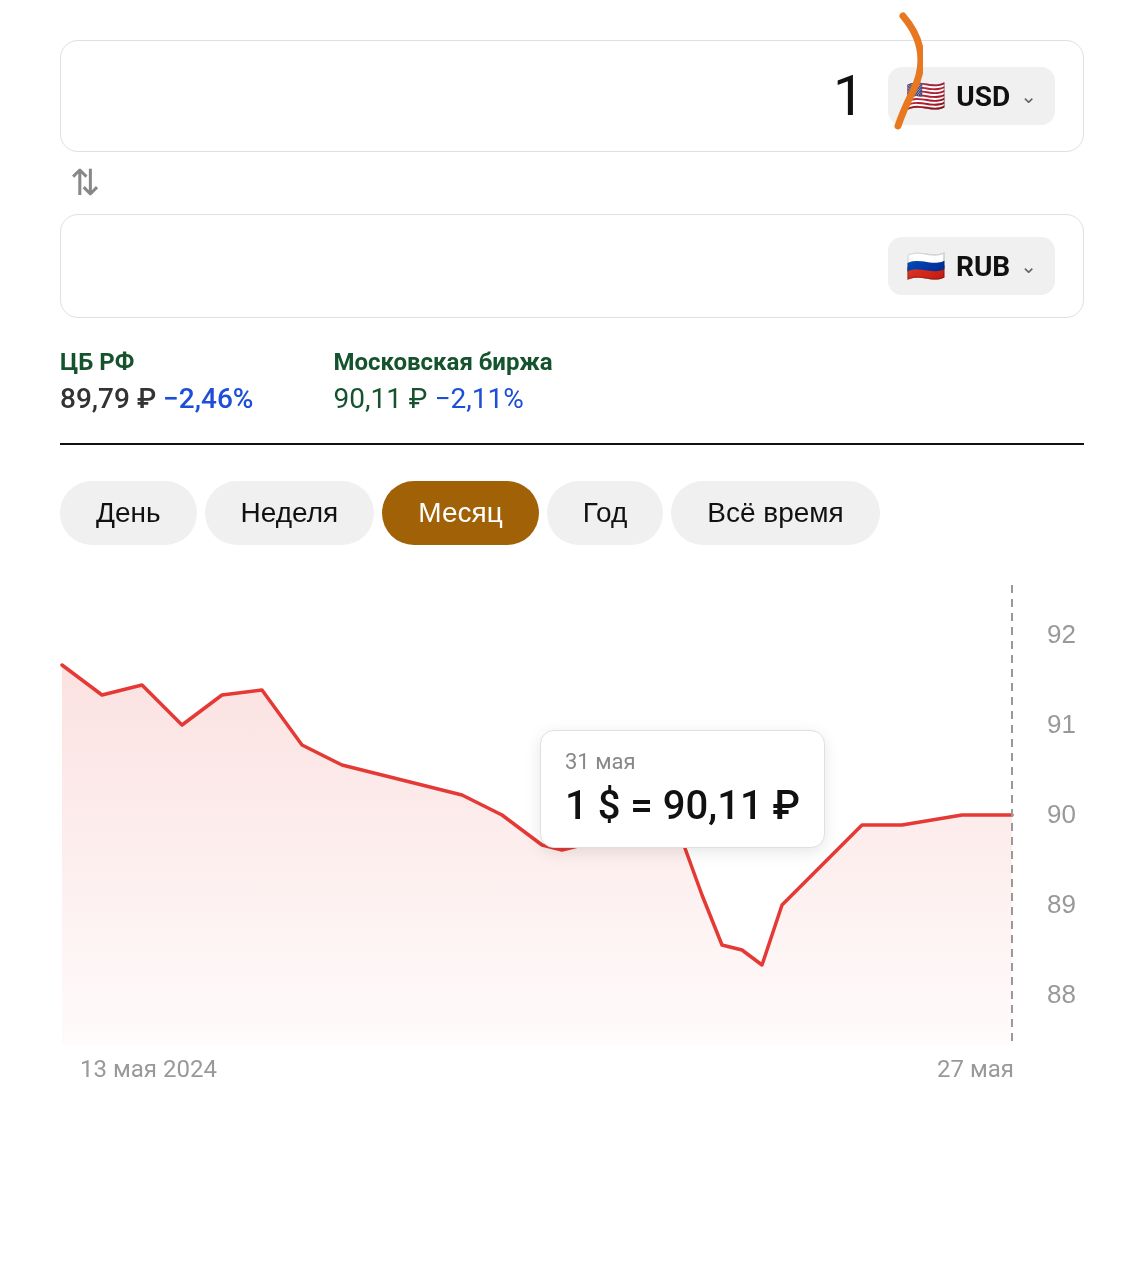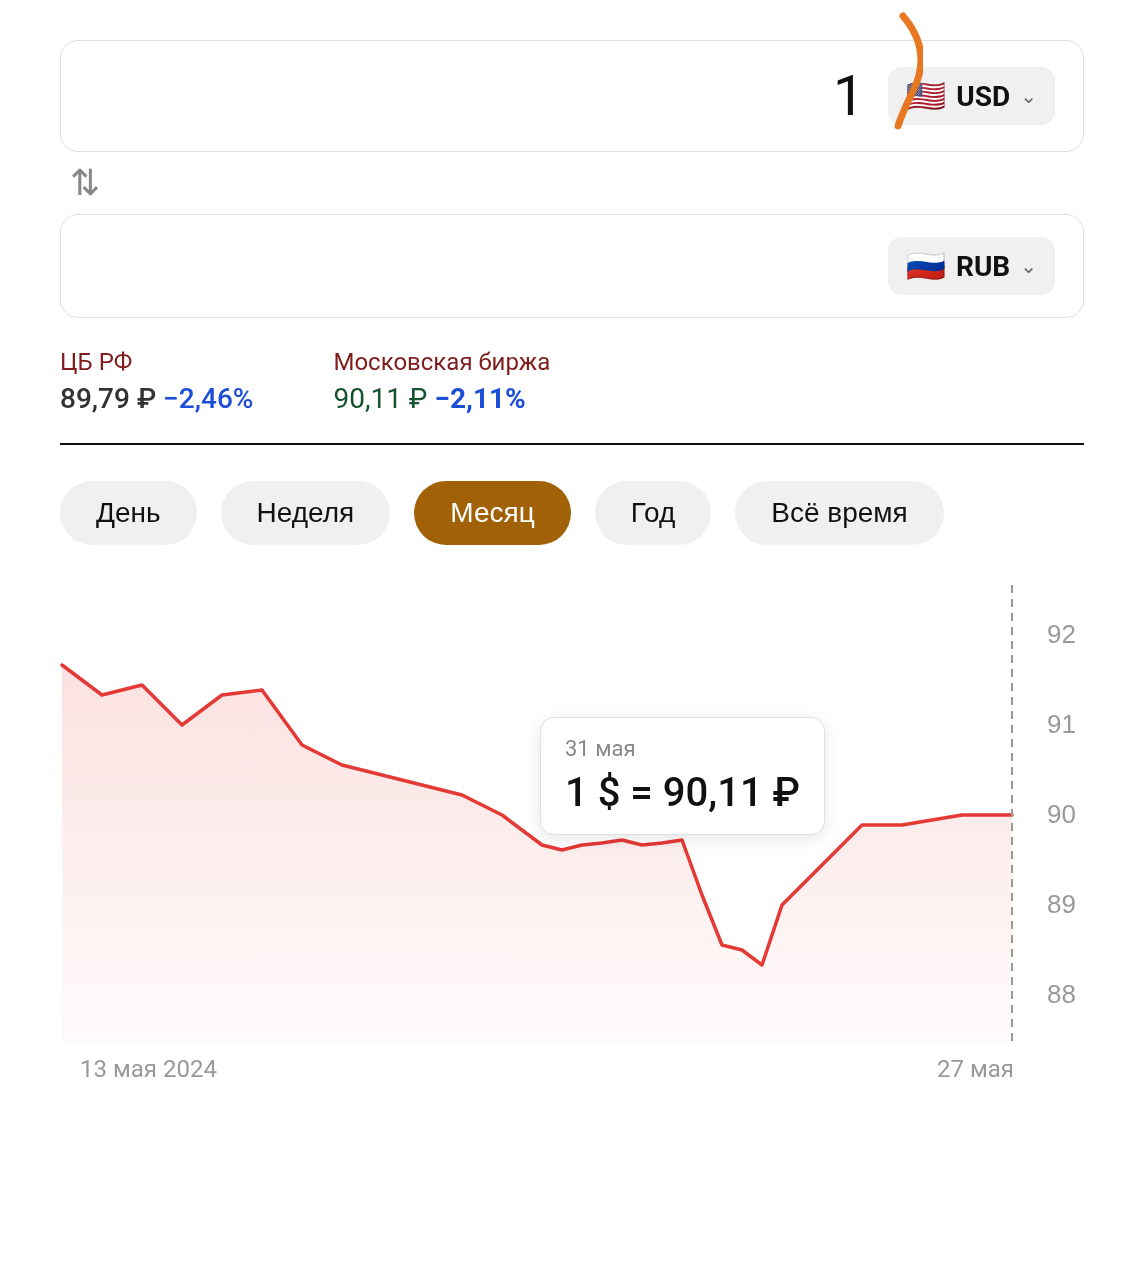--- a/index.html
+++ b/index.html
@@ -102,22 +102,22 @@
     }
 
     .info-block {
       display: flex;
       flex-direction: column;
       gap: 6px;
     }
 
     .info-label {
       font-size: 24px;
-      color: #7f1d1d;
-      font-weight: 400;
+      color: #14532d;
+      font-weight: 700;
     }
 
     .info-value {
       font-size: 28px;
       font-weight: 500;
       color: #333;
     }
 
     .info-value .negative {
       color: #1d4ed8;
@@ -132,21 +132,21 @@
     .divider {
       border: none;
       border-top: 2px solid #111;
       margin-bottom: 36px;
       width: 100%;
     }
 
     
     .period-tabs {
       display: flex;
-      gap: 24px;
+      gap: 8px;
       margin-bottom: 40px;
       flex-wrap: wrap;
       align-items: flex-end;
     }
 
     .tab {
       padding: 16px 36px;
       border-radius: 50px;
       font-size: 28px;
       font-weight: 500;
@@ -242,21 +242,21 @@
       <span class="info-label">ЦБ РФ</span>
       <span class="info-value">
         <span>89,79 ₽</span>
         <span class="negative">−2,46%</span>
       </span>
     </div>
     <div class="info-block">
       <span class="info-label">Московская биржа</span>
       <span class="info-value">
         <span class="bold">90,11 ₽</span>
-        <span class="negative" style="font-weight:700;margin-top:16px;">−2,11%</span>
+        <span class="negative" style="font-weight:400;margin-top:16px;">−2,11%</span>
       </span>
     </div>
   </div>
 
   <hr class="divider">
 
   <div class="period-tabs">
     <button class="tab">День</button>
     <button class="tab">Неделя</button>
     <button class="tab active">Месяц</button>
@@ -343,21 +343,21 @@
         <line x1="950" y1="0" x2="950" y2="460" stroke="#999" stroke-width="2" stroke-dasharray="8,6"></line>
 
         <text x="985" y="58" font-size="26" fill="#999" font-family="-apple-system,sans-serif">92</text>
         <text x="985" y="148" font-size="26" fill="#999" font-family="-apple-system,sans-serif">91</text>
         <text x="985" y="238" font-size="26" fill="#999" font-family="-apple-system,sans-serif">90</text>
         <text x="985" y="328" font-size="26" fill="#999" font-family="-apple-system,sans-serif">89</text>
         <text x="985" y="418" font-size="26" fill="#999" font-family="-apple-system,sans-serif">88</text>
       </svg>
 
       
-      <div class="tooltip" style="left: 480px; top: 132px;">
+      <div class="tooltip" style="left: 480px; top: 145px;">
         <div class="tooltip-date">31 мая</div>
         <div class="tooltip-value">1 $ = 90,11 ₽</div>
       </div>
     </div>
 
     <div class="x-axis-labels">
       <span class="x-label">13 мая 2024</span>
       <span class="x-label">27 мая</span>
     </div>
   </div>

